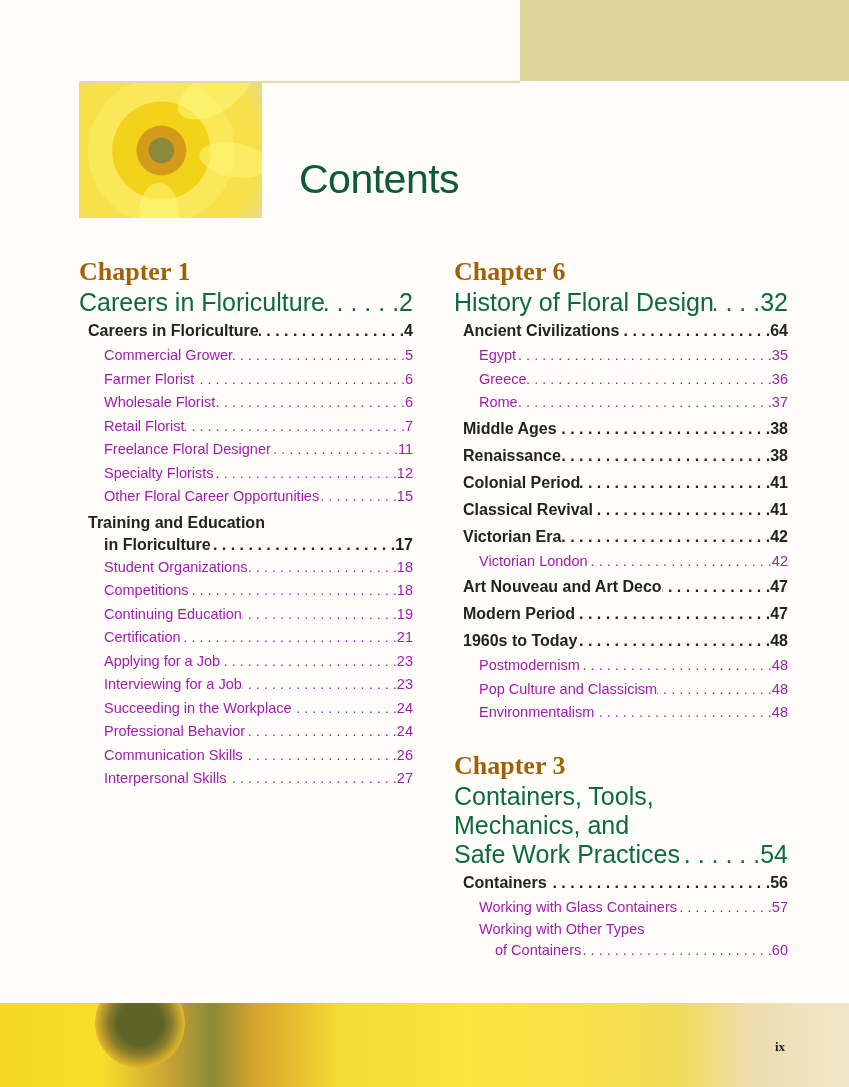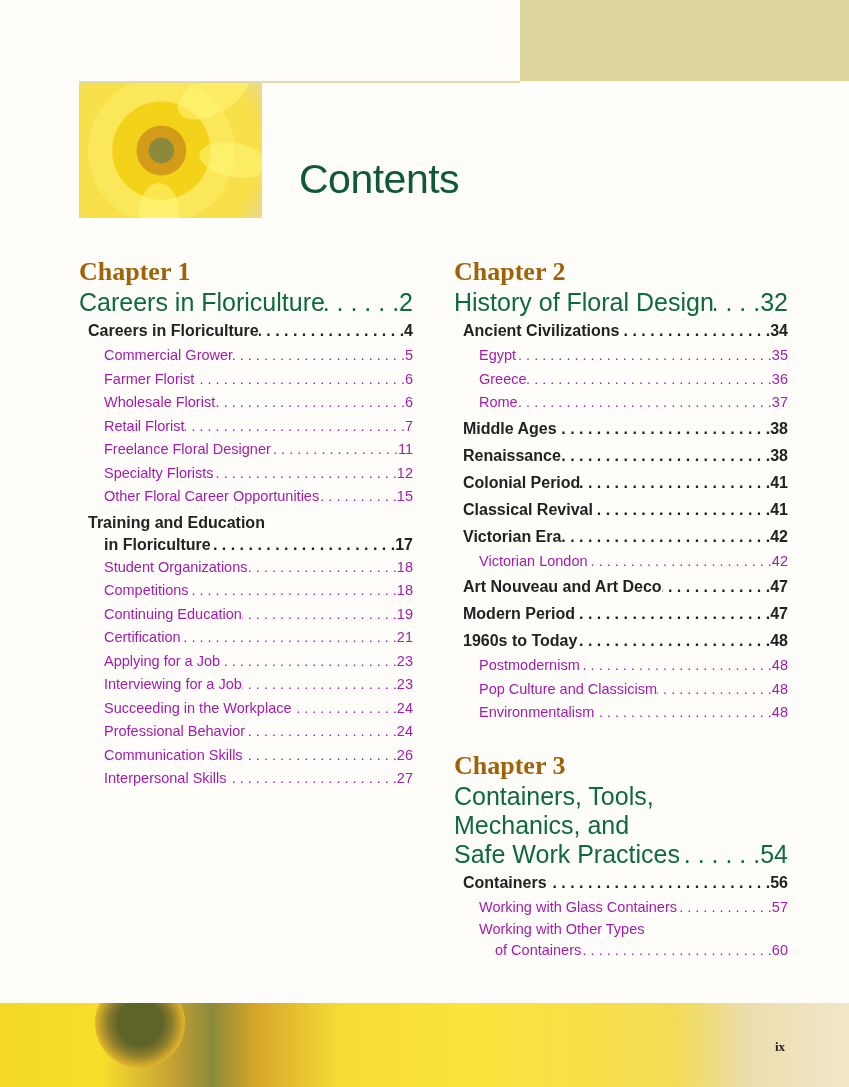--- a/index.html
+++ b/index.html
@@ -151,31 +151,31 @@
       <span class="pg">26</span>
     </div>
   <div class="row sub">
       <span>Interpersonal Skills</span>
       <span class="dots"></span>
       <span class="pg">27</span>
     </div>
 </div>
 
 <div class="col right">
-  <div class="ch-label">Chapter 2</div>
+  <div class="ch-label">Chapter 6</div>
   <div class="ch-title">
     <span class="t">History of Floral Design</span>
     <span class="dots"></span>
     <span>32</span>
   </div>
 
   <div class="row sec">
       <span>Ancient Civilizations</span>
       <span class="dots"></span>
-      <span class="pg">34</span>
+      <span class="pg">64</span>
     </div>
   <div class="row sub">
       <span>Egypt</span>
       <span class="dots"></span>
       <span class="pg">35</span>
     </div>
   <div class="row sub">
       <span>Greece</span>
       <span class="dots"></span>
       <span class="pg">36</span>

